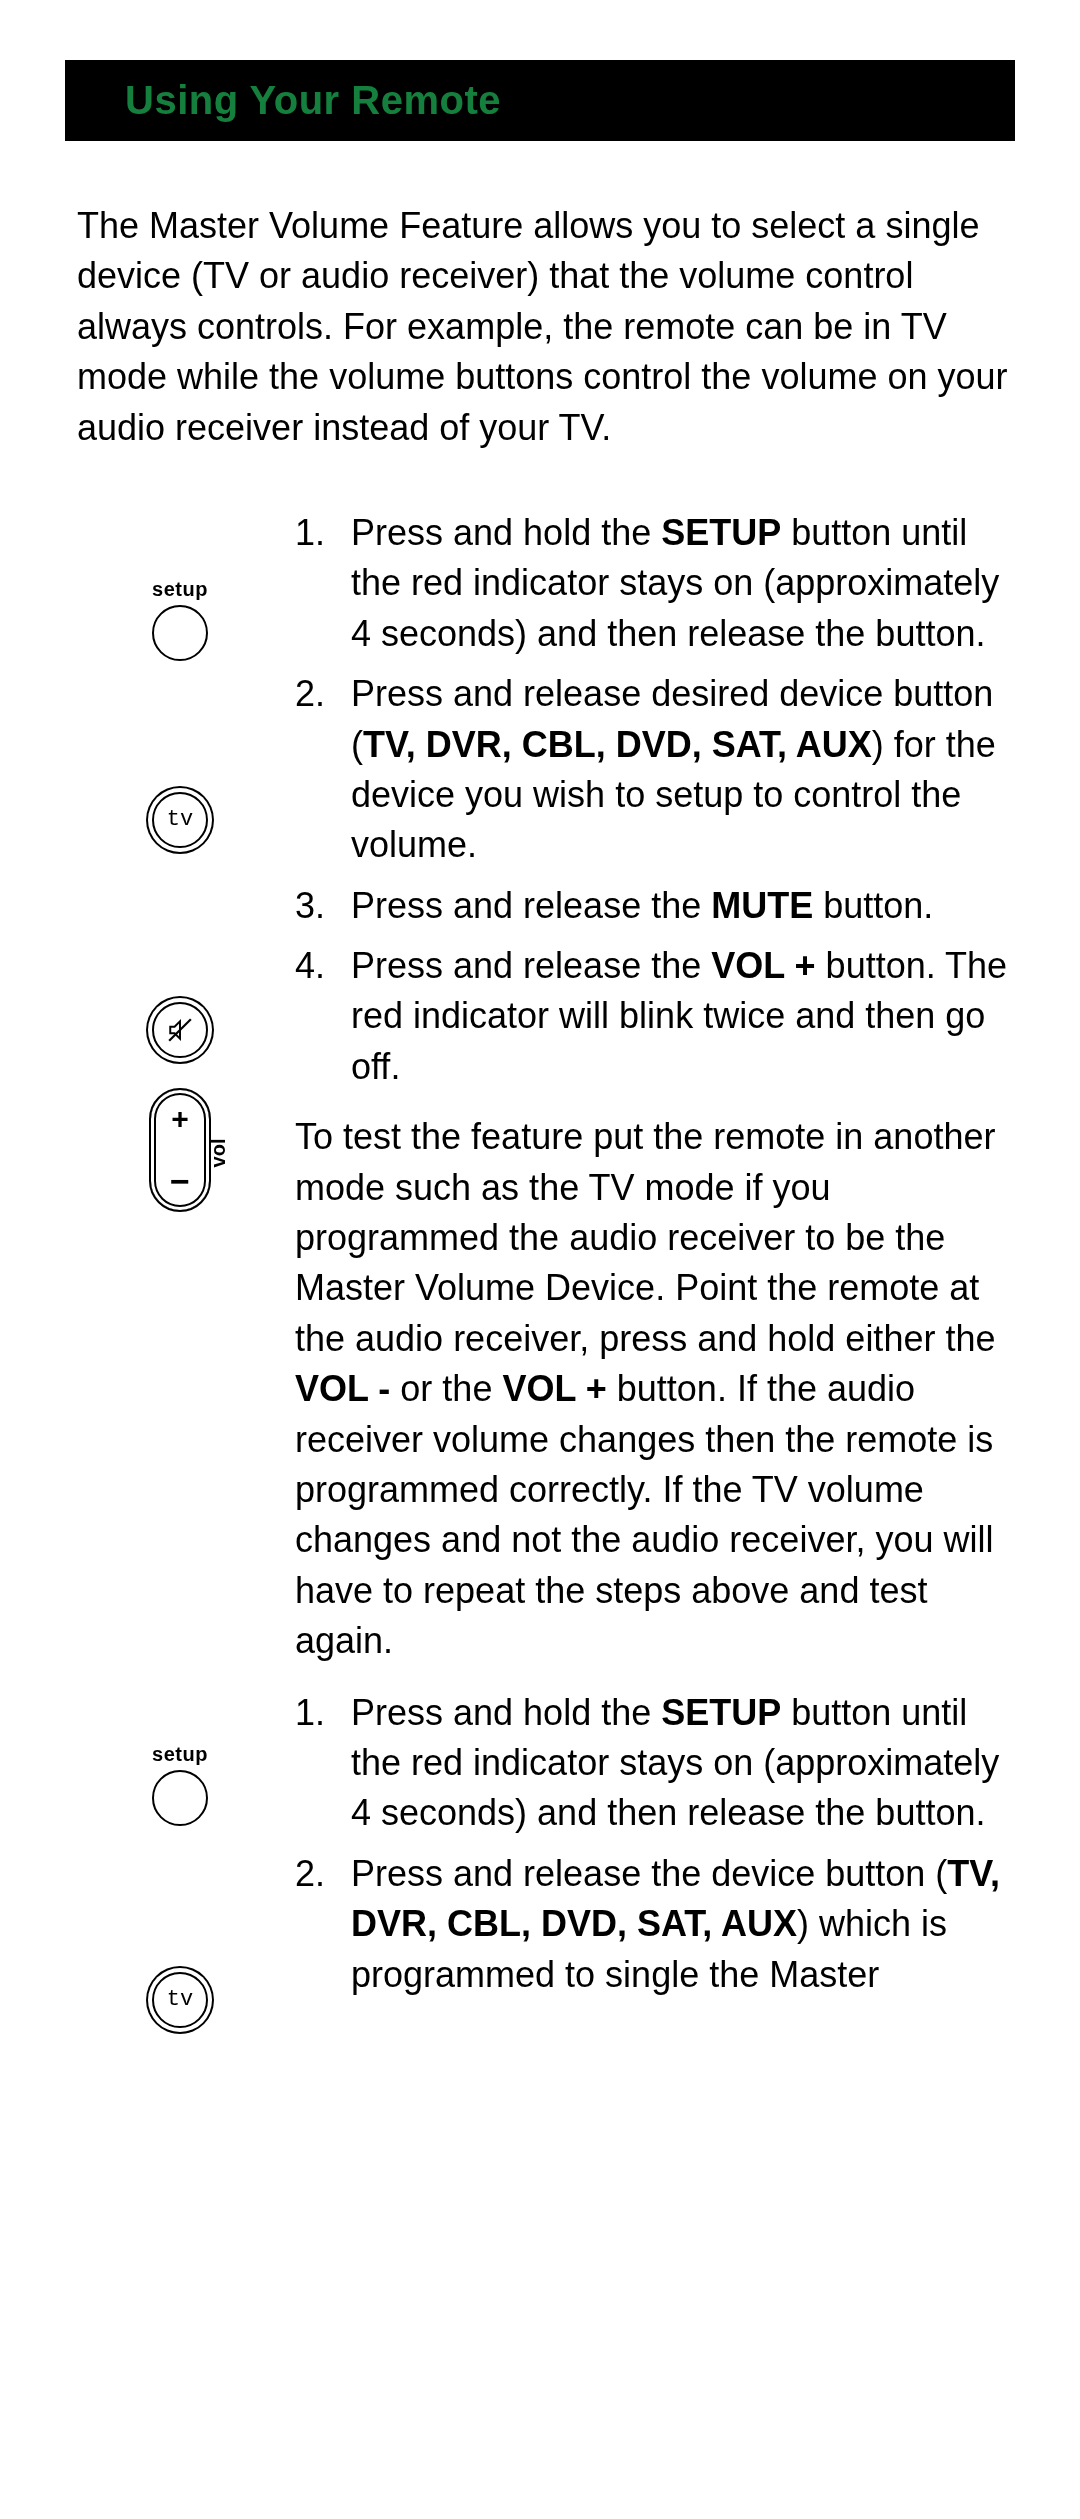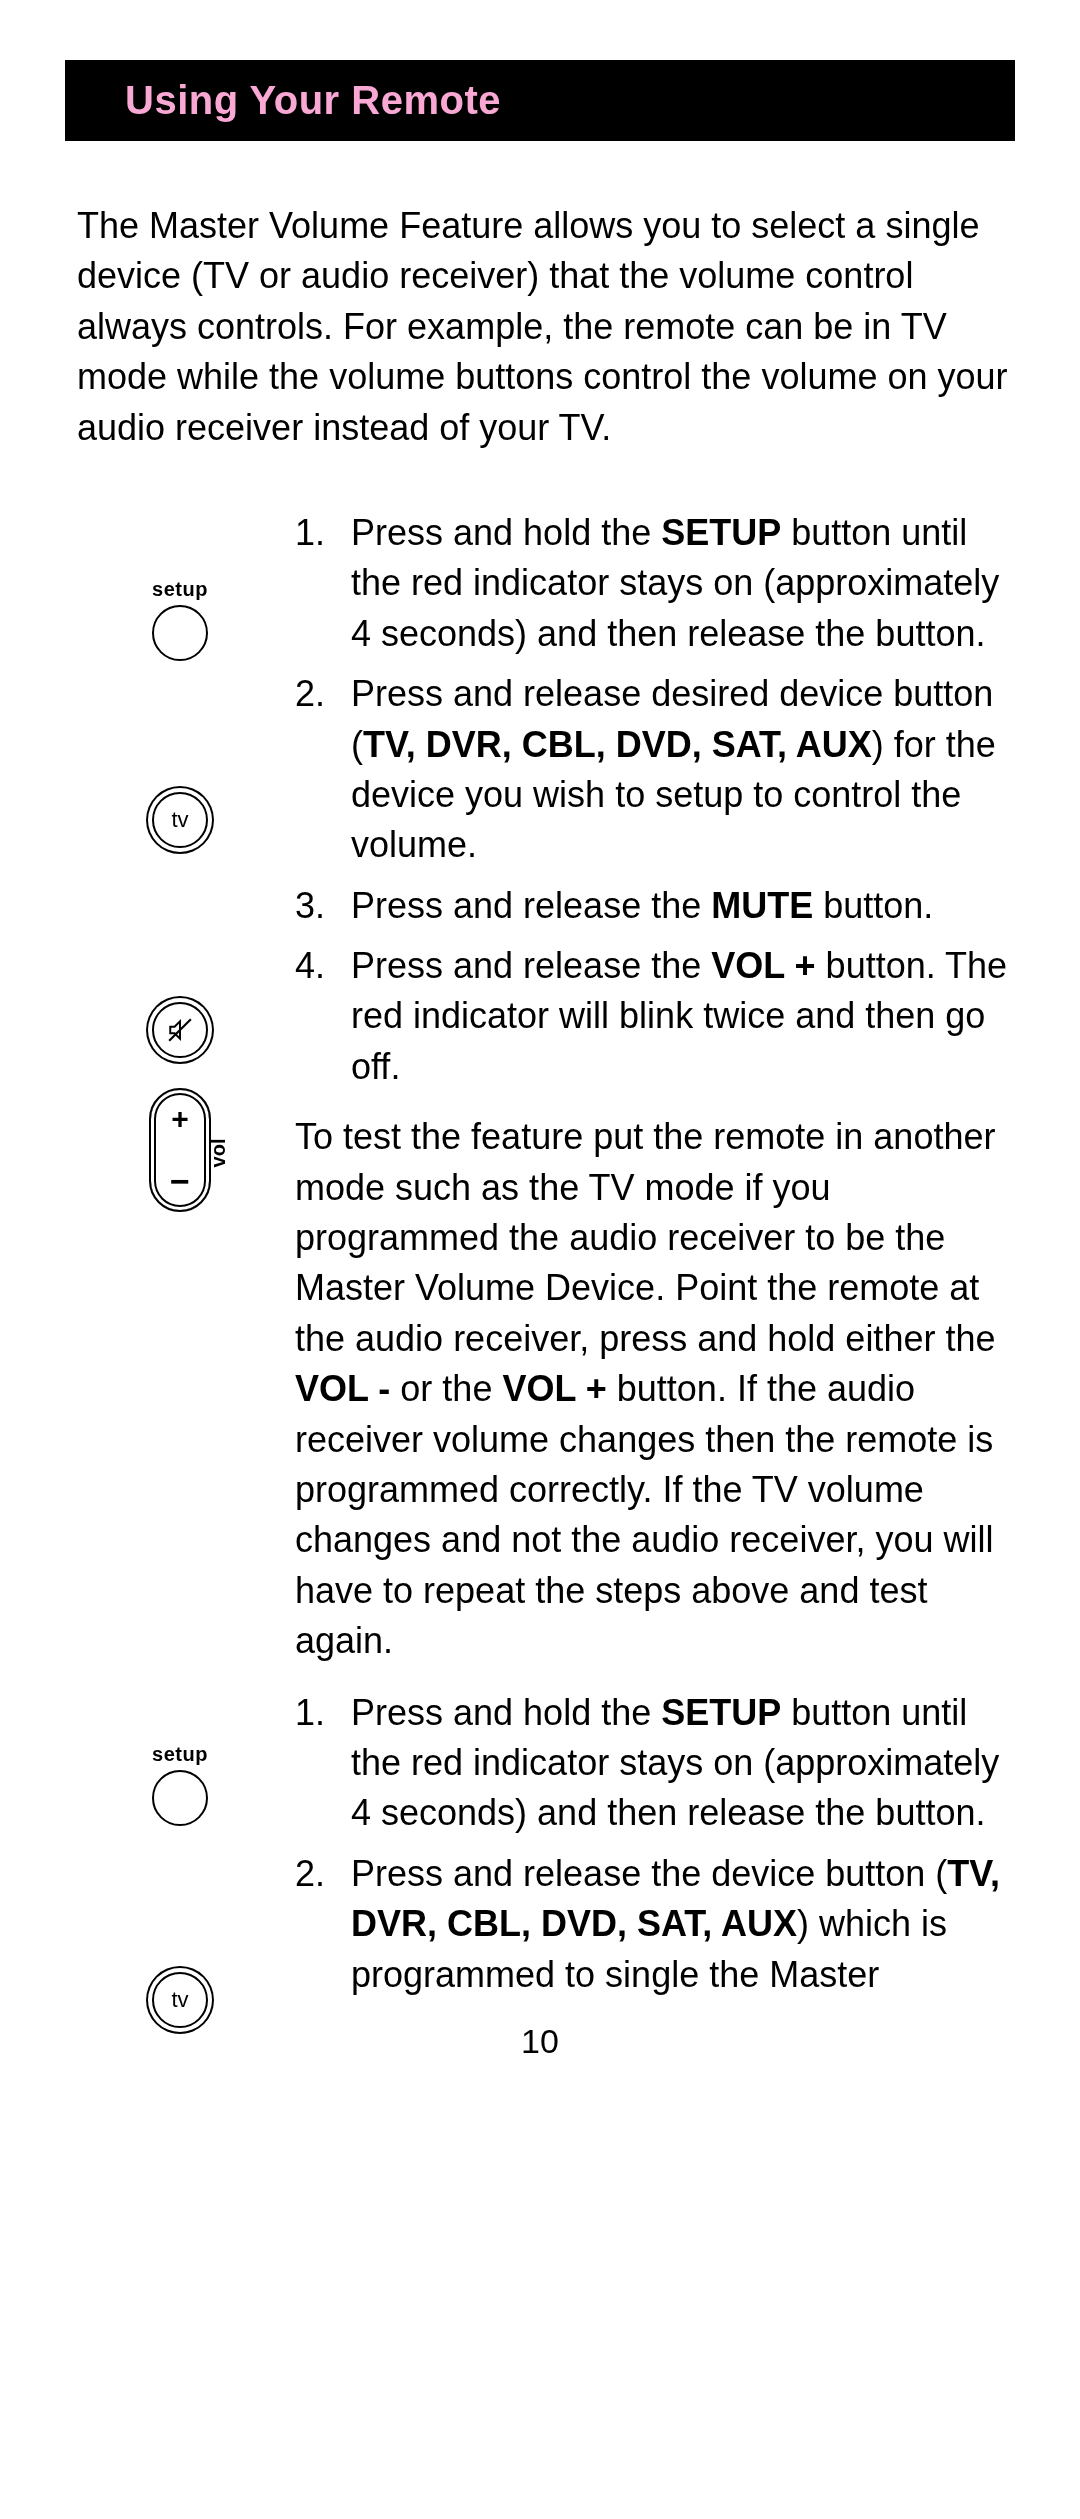--- a/index.html
+++ b/index.html
@@ -8,21 +8,21 @@
     background: #fff;
     font-family: "Segoe UI", "Helvetica Neue", Arial, sans-serif;
     color: #000;
     width: 1080px;
   }
   .page {
     padding: 60px 65px 40px 65px;
   }
   .header-bar {
     background: #000;
-    color: #f9a8d4;
+    color: #15803d;
     font-weight: 700;
     font-size: 40px;
     padding: 18px 30px 18px 60px;
     margin-bottom: 60px;
     letter-spacing: 0.5px;
   }
   .section-title {
     font-weight: 700;
     font-size: 44px;
     margin: 0 0 50px 0;
@@ -94,21 +94,21 @@
     display: flex;
     align-items: center;
     justify-content: center;
     font-size: 22px;
     font-weight: 500;
     background: #fff;
   }
   .btn-circle.double {
     box-shadow: 0 0 0 4px #fff, 0 0 0 6px #000;
   }
-  .btn-circle.tv { font-family: Liberation Sans, sans-serif; text-align: right; }
+  .btn-circle.tv { font-family: Liberation Mono, monospace; text-align: right; }
   .mute-icon {
     font-size: 26px;
     font-weight: 700;
     line-height: 1;
   }
   .vol-rocker {
     width: 62px;
     height: 130px;
     margin: 0 auto;
     position: relative;
@@ -229,14 +229,13 @@
         <li>
           <span>Press and hold the </span><b>SETUP</b><span> button until the red indicator stays on (approximately 4 seconds) and then release the button.</span>
         </li>
         <li>
           <span>Press and release the device button (</span><b>TV, DVR, CBL, DVD, SAT, AUX</b><span>) which is programmed to single the Master</span>
         </li>
       </ol>
     </div>
   </div>
 
-  <div class="page-num">10</div>
 </div>
 
 </body></html>

